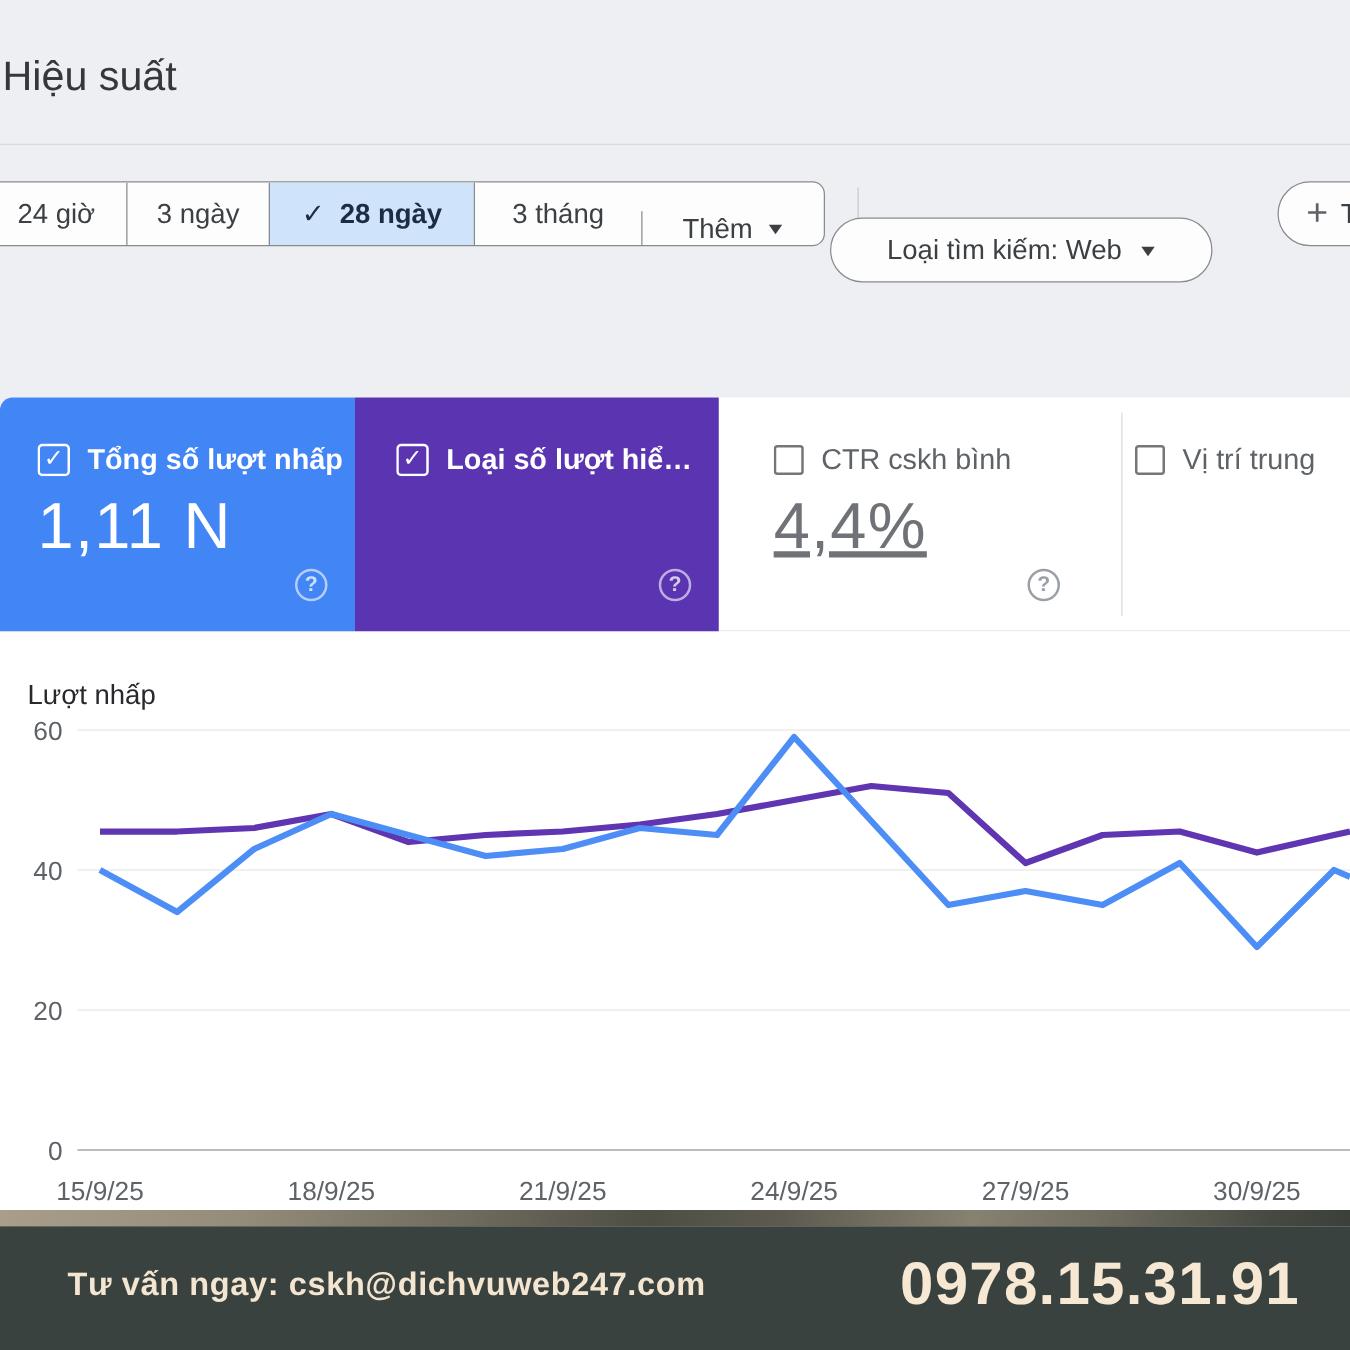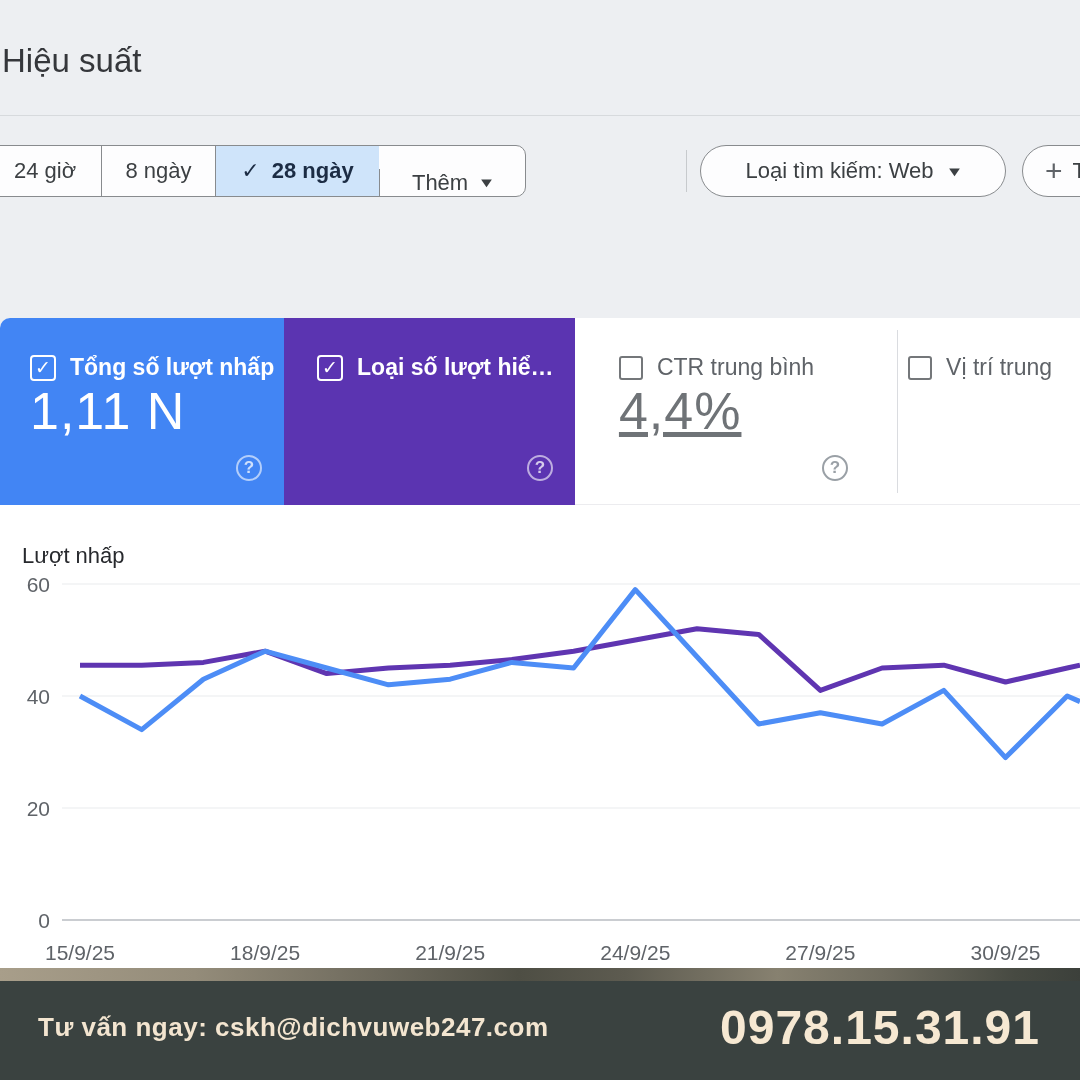--- a/index.html
+++ b/index.html
@@ -22,21 +22,21 @@
   .seg:first-child { border-left:none; }
   .seg-24 { width:112px; } .seg-7 { width:114px; } .seg-28 { width:164px; }
   .seg-3m { width:134px; } .seg-more { width:146px;margin-top:23px; }
   .seg.selected { background:#cfe4fa; color:#1c2c44; font-weight:bold; }
   .seg .check { font-size:22px; font-weight:bold; }
   .arrow { font-size:13px; color:#3c4043; transform:scaleX(1.4); display:inline-block; }
   .toolbar-divider { position:absolute; left:686px; top:150px; width:1px; height:42px; background:#c7cacd; }
   .pill { position:absolute; top:145px; height:52px; border:1.5px solid #888b8e; border-radius:26px;
     background:#fdfdfe; display:flex; align-items:center; justify-content:center; gap:14px;
     font-size:22px; color:#3c4043; cursor:pointer; }
-  .pill-filter { left:700px; width:306px; }
+  .pill-filter { left:664px; width:306px;margin-top:29px; }
   .pill-new { left:1022px; width:130px; gap:10px; justify-content:flex-start; padding-left:22px; }
   .pill-new .plus { font-size:30px; color:#5f6368; }
   .pill-new .partial { font-size:22px; color:#3c4043; }
 
   
   .panel { position:absolute; left:0; top:318px; width:1080px; height:650px;
     background:#ffffff; border-top-left-radius:10px; }
 
   
   .cards { position:absolute; left:0; top:0; width:1080px; height:187px; display:flex;
@@ -47,58 +47,61 @@
   .card-ctr { width:304px; padding-left:44px; }
   .card-position { width:216px; padding-left:38px; }
   .card-row { display:flex; align-items:center; gap:14px; white-space:nowrap; overflow:hidden; }
   .cbx { width:26px; height:26px; flex:0 0 26px; border-radius:4px; display:flex;
     align-items:center; justify-content:center; cursor:pointer; }
   .cbx-light { border:2.5px solid #ffffff; color:#ffffff; font-size:19px; font-weight:bold; }
   .cbx-gray { width:24px; height:24px; flex:0 0 24px; border:2px solid #74777a; border-radius:3px; }
   .card-label { font-size:23px; }
   .card-clicks .card-label, .card-impressions .card-label { color:#ffffff; font-weight:bold; }
   .card-ctr .card-label, .card-position .card-label { color:#5f6368; }
-  .card-value { font-size:52px; letter-spacing:1px; }
+  .card-value { margin-top:10px; font-size:52px; letter-spacing:1px; }
   .card-clicks .card-value, .card-impressions .card-value { color:#ffffff; }
   .card-ctr .card-value, .card-position .card-value { color:#6f7377;text-decoration:underline; }
   .help { position:absolute; right:22px; bottom:24px; width:26px; height:26px; border-radius:50%;
     display:flex; align-items:center; justify-content:center; font-size:17px; font-weight:bold; cursor:pointer; }
   .help-light { border:2px solid rgba(255,255,255,.6); color:rgba(255,255,255,.75); }
   .help-gray { border:2px solid #9aa0a6; color:#9aa0a6; }
   .card-divider { position:absolute; left:897px; top:12px; width:1px; height:163px; background:#dadce0; }
 
   
   .chart-title { position:absolute; left:22px; top:225px; font-size:22px; color:#27292d; }
   .chart-svg { position:absolute; left:0; top:187px; }
   .axis-label { fill:#5f6368; font-size:21px; font-family:"Liberation Sans","DejaVu Sans",sans-serif; }
 
   
   .banner-strip { position:absolute; left:0; top:968px; width:1080px; height:13px;
     background:linear-gradient(90deg,#a89e8a 0%,#948c7a 18%,#6e6a5d 35%,#4e4e44 48%,#5d5b50 58%,#878170 72%,#6f6c5f 82%,#474a42 94%,#3c403b 100%); }
   .banner { position:absolute; left:0; top:981px; width:1080px; height:99px; background:#3a4240;
-    display:flex; align-items:center; justify-content:space-between; padding:0 40px 6px 38px; }
+    display:flex; align-items:center; justify-content:space-between; padding:0 40px 6px 54px; }
   .banner-contact { font-size:26px; font-weight:bold; color:#f3e5d0; letter-spacing:.5px; }
   .banner-phone { font-size:48px; font-weight:bold; color:#f6e8d2; letter-spacing:1px; }
 </style>
 </head>
 <body>
 
 <div class="page-title">Hiệu suất</div>
 <div class="header-divider"></div>
 
 <div class="seg-group">
   <div class="seg seg-24">
     <span>24 giờ</span>
   </div>
   <div class="seg seg-7">
-    <span>8 ngày</span>
+    <span>3 ngày</span>
   </div>
   <div class="seg seg-28 selected">
     <span class="check">✓</span>
     <span>28 ngày</span>
+  </div>
+  <div class="seg seg-3m">
+    <span>3 tháng</span>
   </div>
   <div class="seg seg-more">
     <span>Thêm</span>
     <span class="arrow">▼</span>
   </div>
 </div>
 <div class="toolbar-divider"></div>
 
 <div class="pill pill-filter">
   <span>Loại tìm kiếm: Web</span>
@@ -134,21 +137,21 @@
         <span class="card-label">Loại số lượt hiể…</span>
       </div>
       <span class="help help-light">
           <span>?</span>
         </span>
     </div>
 
     <div class="card card-ctr">
       <div class="card-row">
         <span class="cbx cbx-gray"></span>
-        <span class="card-label">CTR trung bình</span>
+        <span class="card-label">CTR cskh bình</span>
       </div>
       <div class="card-value">4,4%</div>
       <span class="help help-gray">
           <span>?</span>
         </span>
     </div>
 
     <div class="card card-position">
       <div class="card-row">
         <span class="cbx cbx-gray"></span>

